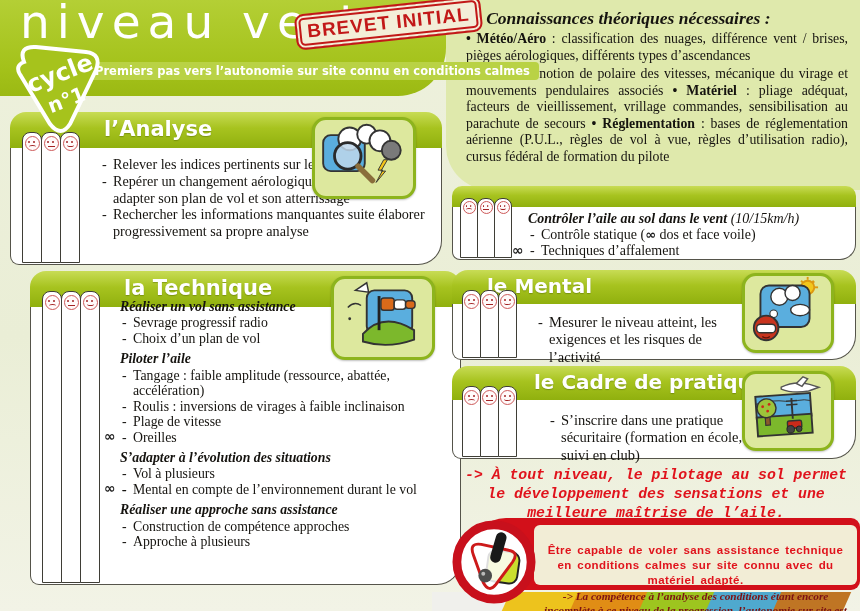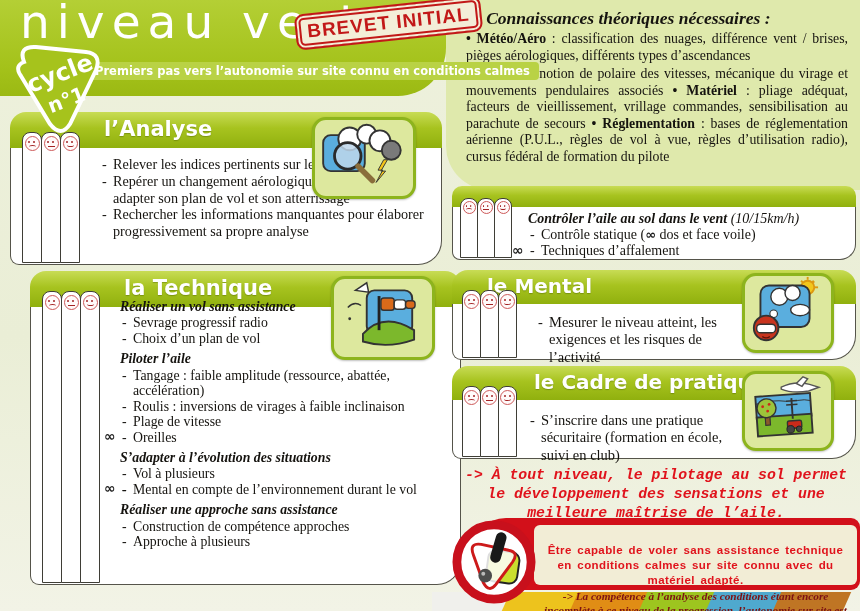--- a/index.html
+++ b/index.html
@@ -102,21 +102,21 @@
   .card-mental .faces{left:10px;top:20px;bottom:2px;}
   .card-mental .fcol{width:17px;}
   .card-mental .content{left:84px;top:44px;right:112px;font-size:14.5px;line-height:1.2;}
 
   .card-cadre{left:452px;top:366px;width:404px;height:93px;}
   .card-cadre .card-head{height:34px;}
   .card-cadre .card-title{font-size:20px;line-height:32px;padding-left:82px;}
   .card-cadre .card-body{top:34px;}
   .card-cadre .faces{left:10px;top:20px;bottom:2px;}
   .card-cadre .fcol{width:17px;}
-  .card-cadre .content{left:76px;top:46px;right:112px;font-size:14.5px;line-height:1.2;}
+  .card-cadre .content{left:96px;top:46px;right:112px;font-size:14.5px;line-height:1.2;}
 
   .ibox-analyse{right:26px;top:5px;width:98px;height:76px;}
   .ibox-technique{right:26px;top:5px;width:98px;height:78px;}
   .ibox-mental{right:22px;top:3px;width:86px;height:74px;}
   .ibox-cadre{right:22px;top:5px;width:86px;height:74px;}
 
   
   .ground-note{position:absolute;left:458px;top:466px;width:396px;z-index:2;text-align:center;
           font-family:Liberation Mono, monospace;font-weight:bold;font-style:italic;
           font-size:14.8px;line-height:1.3;color:#e0131c;}
@@ -181,21 +181,21 @@
         <circle cx="68" cy="22" r="11" fill="#fff" stroke="#333" stroke-width="2"></circle>
         <circle cx="80" cy="32" r="10" fill="#7a7a7a" stroke="#333" stroke-width="2"></circle>
         <polygon points="72,42 66,53 71,53 64,66 74,54 69,54 76,42" fill="#f5c518" stroke="#333" stroke-width="1"></polygon>
         <circle cx="34" cy="38" r="14" fill="rgba(190,215,235,.85)" stroke="#2a2a2a" stroke-width="3"></circle>
         <line x1="45" y1="49" x2="60" y2="64" stroke="#8a6d3b" stroke-width="6" stroke-linecap="round"></line>
       </svg>
     </div>
     <div class="content">
       <div class="li"><span>Relever les indices pertinents sur le site avant le vol</span></div>
       <div class="li"><span>Repérer un changement aérologique lors du vol et adapter son plan de vol et son atterrissage</span></div>
-      <div class="li"><span>Rechercher les informations manquantes pour élaborer progressivement sa propre analyse</span></div>
+      <div class="li"><span>Rechercher les informations manquantes suite élaborer progressivement sa propre analyse</span></div>
     </div>
   </div>
 
   <div class="card card-technique">
     <div class="card-head">
       <div class="card-title">la Technique</div>
     </div>
     <div class="card-body"></div>
     <div class="faces big">
       <div class="fcol">

